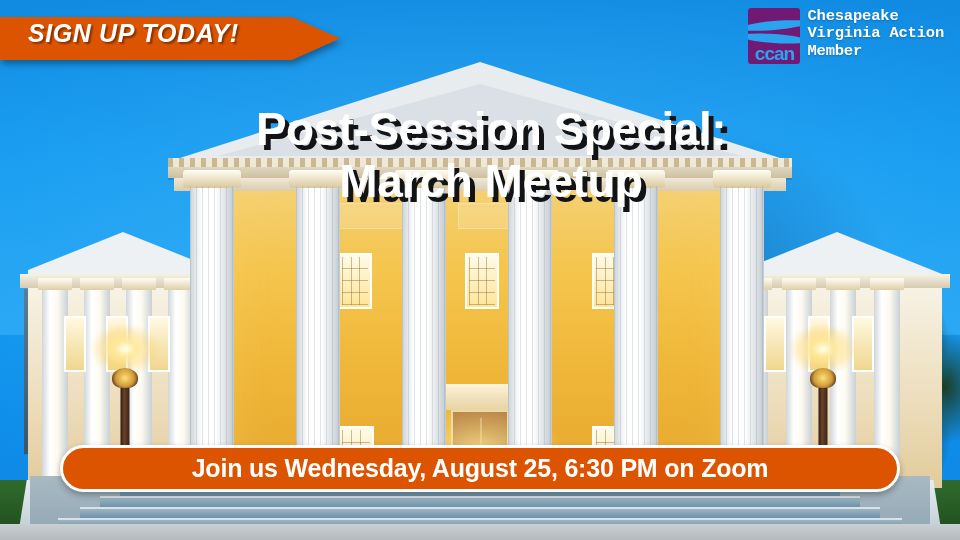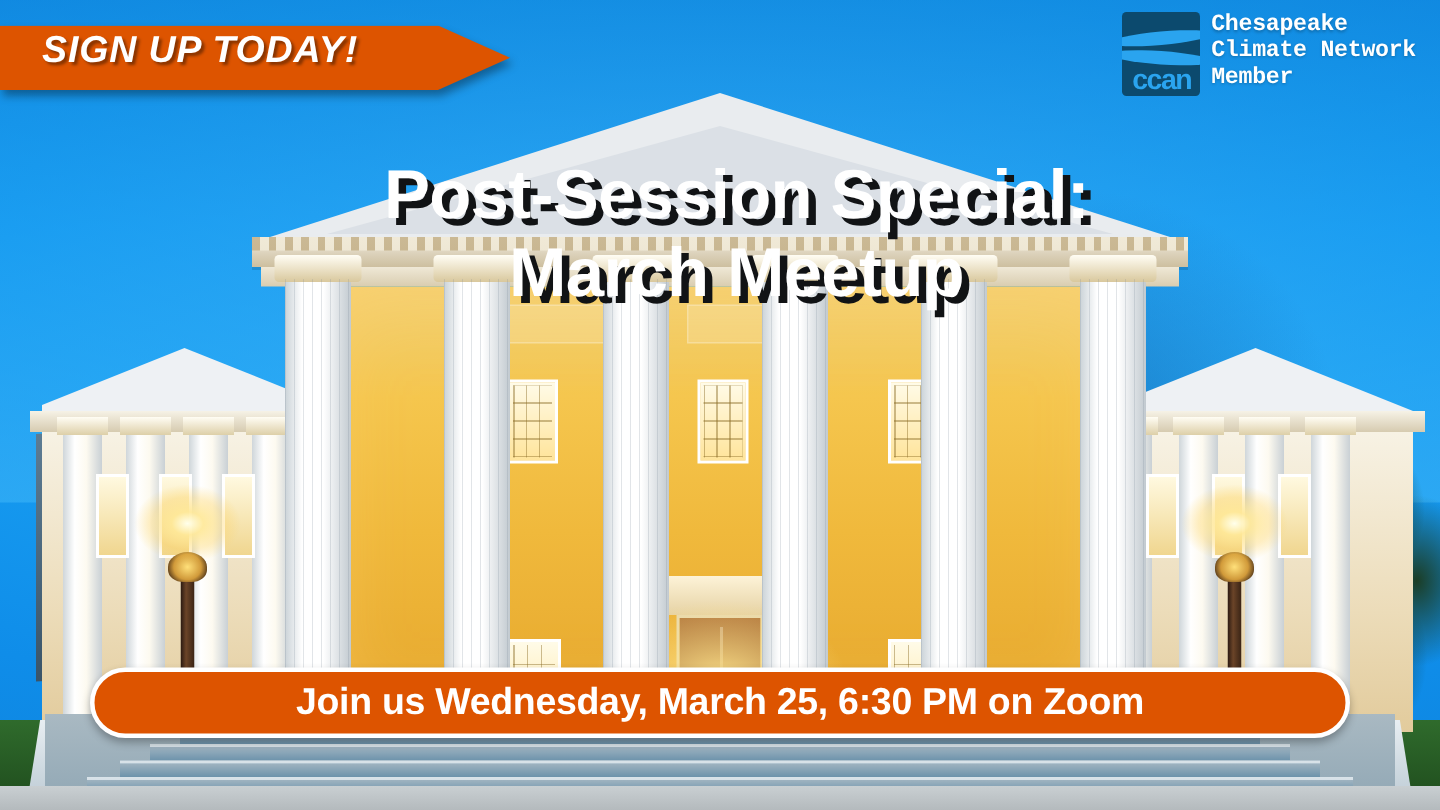--- a/index.html
+++ b/index.html
@@ -264,21 +264,21 @@
     white-space:nowrap;
   }
 
   
   .logo{
     position:absolute;right:16px;top:8px;
     display:flex;align-items:flex-start;gap:7px;
   }
   .logo .mark{
     position:relative;width:52px;height:56px;
-    background:#0c4a6e;border-radius:3px;overflow:hidden;flex:none;
+    background:#701a75;border-radius:3px;overflow:hidden;flex:none;
   }
   .logo .mark .w1,.logo .mark .w2{
     position:absolute;left:-8px;right:-8px;height:9px;
     background:#2aa4ef;border-radius:50%;
   }
   .logo .mark .w1{top:13px;transform:rotate(-5deg);}
   .logo .mark .w2{top:26px;transform:rotate(4deg);}
   .logo .mark .ccan{
     position:absolute;left:0;right:0;bottom:1px;
     text-align:center;color:#2aa4ef;
@@ -439,27 +439,27 @@
   </div>
 
   <div class="logo">
     <div class="mark">
       <div class="w1"></div>
         <div class="w2"></div>
       <div class="ccan">ccan</div>
     </div>
     <div class="words">
       <div>Chesapeake</div>
-      <div>Climate Network</div>
+      <div>Virginia Action</div>
       <div>Member</div>
     </div>
   </div>
 
   <div class="headline">
     <span class="ln">Post-Session Special:</span>
     <span class="ln">March Meetup</span>
   </div>
 
   <div class="cta">
-    <span>Join us Wednesday, March 25, 6:30 PM on Zoom</span>
+    <span>Join us Wednesday, August 25, 6:30 PM on Zoom</span>
   </div>
 
 </div>
 
 </body></html>

